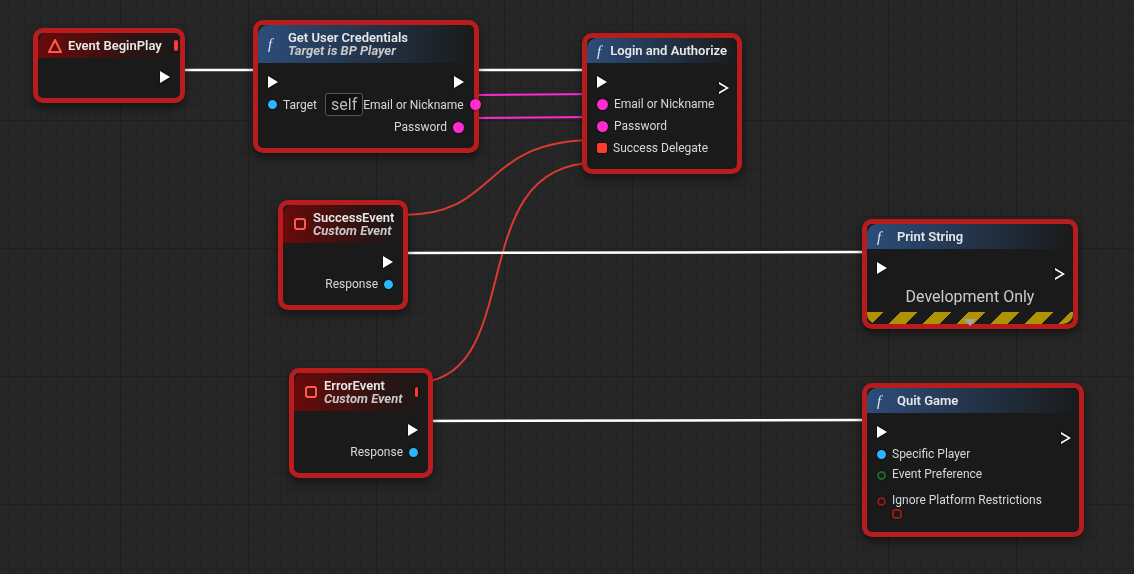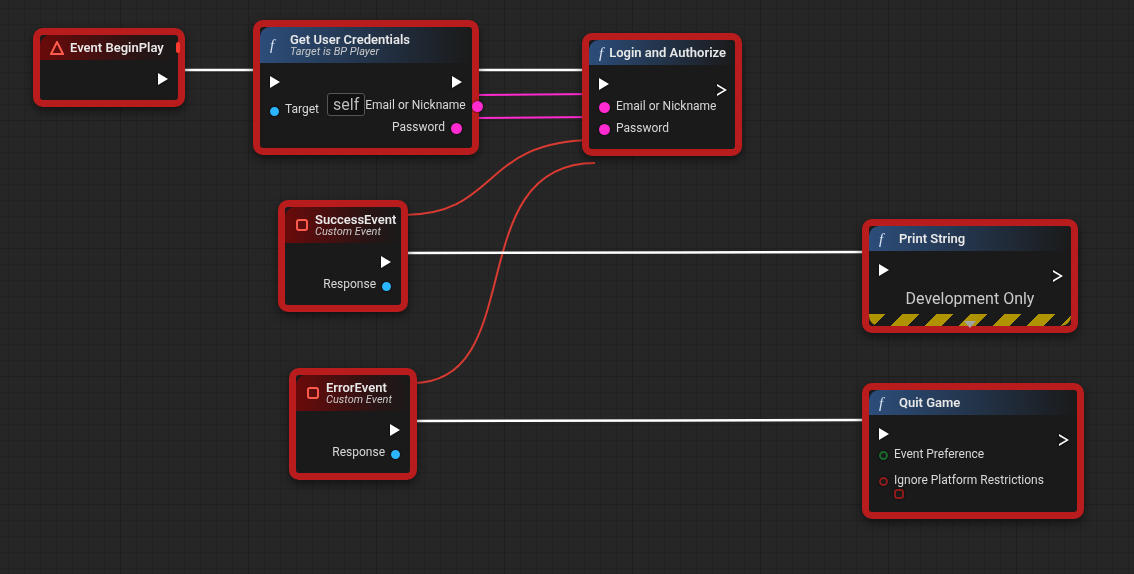--- a/index.html
+++ b/index.html
@@ -18,48 +18,48 @@
     position: relative;
     font-family: "Segoe UI", Roboto, sans-serif;
     font-size: 12px;
     color: #e8e8e8;
     overflow: hidden;
   }
 
   .node {
     position: absolute;
     background: #1a1a1a;
-    border: 7px solid #b91c1c;
+    border: 5px solid #b91c1c;
     border-radius: 10px;
     box-shadow: 0 4px 10px rgba(0,0,0,.5);
     overflow: visible;
   }
   .node .header {
     display: flex;
     align-items: center;
     gap: 6px;
     padding: 5px 10px;
     border-radius: 10px 10px 0 0;
     white-space: nowrap;
   }
   .node .title { font-weight: 600; font-size: 13px; }
-  .node .subtitle { font-style: italic; color: #c9c9c9; font-size: 11px; margin-top: -2px; display: block; }
+  .node .subtitle { font-style: italic; color: #c9c9c9; font-size: 13px; margin-top: -2px; display: block; font-weight: bold; }
 
   .hdr-event { background: linear-gradient(90deg, #6a0a0a, #2a1414 70%, #1a1a1a); }
   .hdr-func  { background: linear-gradient(90deg, #2c4d7a, #23344a 50%, #1a1a1a); }
   .hdr-custom{ background: linear-gradient(90deg, #6a0a0a, #2a1414 70%, #1a1a1a); }
 
   .title-icon { display:inline-block; width:14px; height:14px; }
   .title-icon.event svg { width:14px; height:14px; }
   .title-icon.func { font-style: italic; font-family: Georgia, serif; font-size: 15px; line-height: 14px; color:#dce7f5; }
   .title-icon.custom svg { width:14px; height:14px; }
 
   .body { padding: 8px 10px 10px 10px; position: relative; }
   .row { display:flex; justify-content:space-between; align-items:center; min-height: 22px; }
-  .pin { display:flex; align-items:flex-end; gap:6px; }
+  .pin { display:flex; align-items:center; gap:6px; }
   .pin.left { justify-content:flex-start; }
   .pin.right { justify-content:flex-end; text-align:right; }
   .pin-label { color: #d8d8d8; font-size: 12px; white-space: nowrap; }
 
   
   .exec {
     width: 0; height: 0;
     border-top: 6px solid transparent;
     border-bottom: 6px solid transparent;
     border-left: 10px solid #fff;
@@ -271,20 +271,26 @@
         <span class="dot str"></span>
         <span class="pin-label">Email or Nickname</span>
       </span>
     </div>
     <div class="row">
       <span class="pin left">
         <span class="dot str"></span>
         <span class="pin-label">Password</span>
       </span>
     </div>
+    <div class="row">
+      <span class="pin left">
+        <span class="sq"></span>
+        <span class="pin-label">Success Delegate</span>
+      </span>
+    </div>
   </div>
 </div>
 
 <div class="node" style="left:278px; top:200px; width:130px;">
   <div class="header hdr-custom minibox">
     <span class="title-icon custom">
       <svg viewBox="0 0 14 14">
           <rect x="2" y="2" width="10" height="10" rx="2" fill="none" stroke="#ff5b4d" stroke-width="2"></rect>
         </svg>
     </span>
@@ -305,21 +311,21 @@
     <div class="row">
       <span></span>
       <span class="pin right">
         <span class="pin-label">Response</span>
         <span class="dot obj hollow"></span>
       </span>
     </div>
   </div>
 </div>
 
-<div class="node" style="left:289px; top:368px; width:128px;">
+<div class="node" style="left:289px; top:368px; width:144px;">
   <div class="header hdr-custom minibox">
     <span class="title-icon custom">
       <svg viewBox="0 0 14 14">
           <rect x="2" y="2" width="10" height="10" rx="2" fill="none" stroke="#ff5b4d" stroke-width="2"></rect>
         </svg>
     </span>
     <span>
       <span class="title">ErrorEvent</span>
       <span class="subtitle">Custom Event</span>
     </span>
@@ -370,20 +376,26 @@
     <span class="title">Quit Game</span>
   </div>
   <div class="body">
     <div class="row">
       <span class="pin left">
           <span class="exec"></span>
         </span>
       <span class="pin right">
           <span class="exec hollow"></span>
         </span>
+    </div>
+    <div class="row">
+      <span class="pin left">
+        <span class="dot obj hollow"></span>
+        <span class="pin-label">Specific Player</span>
+      </span>
     </div>
     <div class="row" style="align-items:flex-start; margin-top:2px;">
       <span class="pin left" style="align-items:flex-start;">
         <span class="dot hollow" style="border-color:#1a6a2c; margin-top:4px;"></span>
         <span>
           <div class="pin-label">Event Preference</div>
         </span>
       </span>
     </div>
     <div class="row" style="align-items:flex-start; margin-top:4px;">

